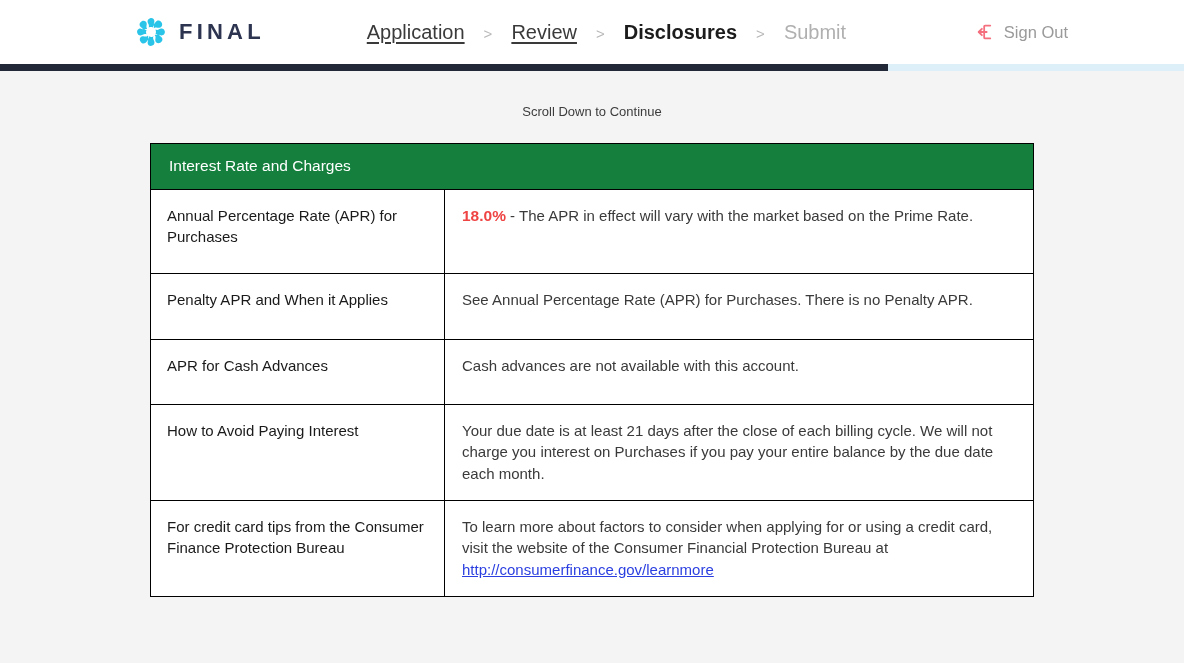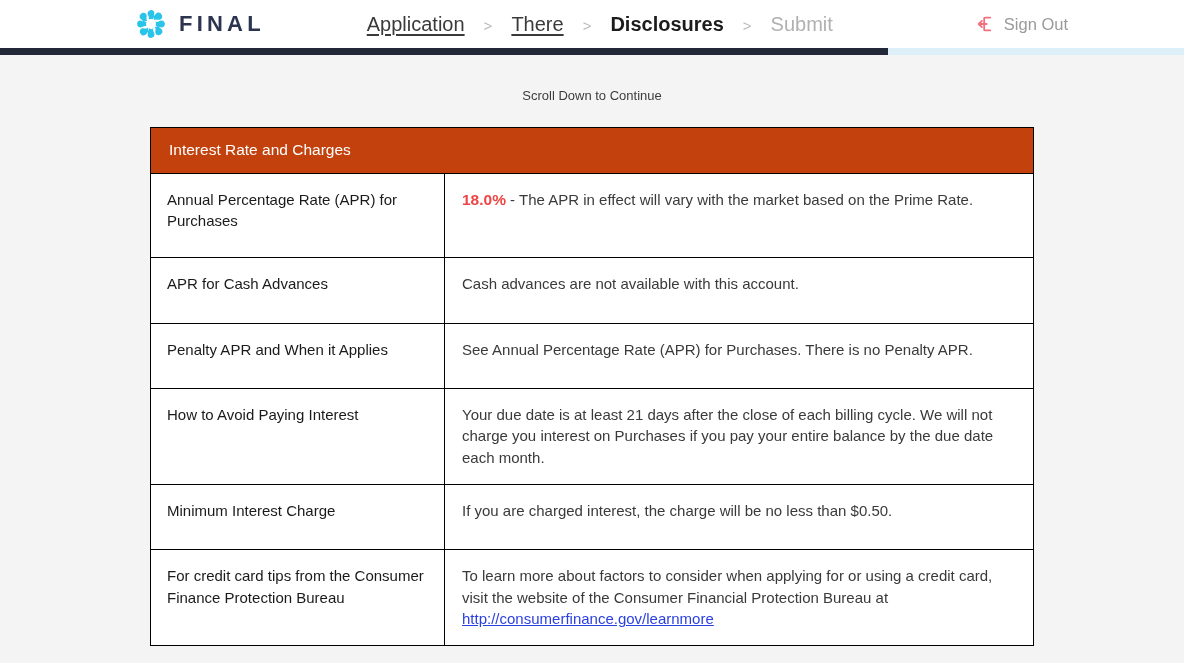--- a/index.html
+++ b/index.html
@@ -13,21 +13,21 @@
   body {
     background: #f4f4f5;
     font-family: "Liberation Sans", sans-serif;
     color: #2b2b2b;
     -webkit-font-smoothing: antialiased;
   }
 
   
   .header {
     position: relative;
-    height: 48px;
+    height: 64px;
     background: #ffffff;
     display: flex;
     align-items: center;
   }
 
   .brand {
     display: flex;
     align-items: center;
     margin-left: 136px;
     gap: 13px;
@@ -153,21 +153,21 @@
 
   .disclosure-table col.c1 { width: 294px; }
   .disclosure-table col.c2 { width: auto; }
 
   .disclosure-table td {
     border: 1px solid #000;
     vertical-align: top;
   }
 
   .sec-head td {
-    background: #c2410c;
+    background: #15803d;
     color: #ffffff;
     font-size: 15.5px;
     padding: 13px 18px 14px;
     border-color: #000;
   }
 
   .row td {
     padding: 15px 16px 16px;
     font-size: 15px;
     line-height: 1.42;
@@ -217,21 +217,21 @@
           <path d="M25.9 27.4c-2.3 1.3-5 .1-5.3-2.4-.2-1.8.6-3.2.1-4.6-.3-.8-.9-1.3-.9-1.3s1.4.2 2.6-.4c1.1-.6 1.8-1.6 1.8-1.6s-.1.9.3 1.8c.6 1.4 2.3 1.8 3.2 3.2 1.1 1.8.3 3.7-.9 4.6z"></path>
         </g>
       </svg>
     </span>
     <span class="brand-word">FINAL</span>
   </div>
 
   <nav class="breadcrumb">
     <span class="crumb done">Application</span>
     <span class="crumb-sep">&gt;</span>
-    <span class="crumb done">There</span>
+    <span class="crumb done">Review</span>
     <span class="crumb-sep">&gt;</span>
     <span class="crumb active">Disclosures</span>
     <span class="crumb-sep">&gt;</span>
     <span class="crumb todo">Submit</span>
   </nav>
 
   <div class="signout">
     <span>
       <svg class="signout-icon" viewBox="0 0 20 20" xmlns="http://www.w3.org/2000/svg" fill="none" stroke="#f4707f" stroke-width="1.9" stroke-linecap="round" stroke-linejoin="round">
         <path d="M15 3.2h-5.4a1 1 0 0 0-1 1v11.6a1 1 0 0 0 1 1H15"></path>
@@ -264,38 +264,34 @@
         </tr>
 
         <tr class="row tall">
           <td class="label">Annual Percentage Rate (APR) for Purchases</td>
           <td class="value">
             <span class="apr-strong">18.0%</span><span> - The APR in effect will vary with the market based on the Prime Rate.</span>
           </td>
         </tr>
 
         <tr class="row short">
+          <td class="label">Penalty APR and When it Applies</td>
+          <td class="value">See Annual Percentage Rate (APR) for Purchases. There is no Penalty APR.</td>
+        </tr>
+
+        <tr class="row short">
           <td class="label">APR for Cash Advances</td>
           <td class="value">Cash advances are not available with this account.</td>
-        </tr>
-
-        <tr class="row short">
-          <td class="label">Penalty APR and When it Applies</td>
-          <td class="value">See Annual Percentage Rate (APR) for Purchases. There is no Penalty APR.</td>
         </tr>
 
         <tr class="row">
           <td class="label">How to Avoid Paying Interest</td>
           <td class="value">Your due date is at least 21 days after the close of each billing cycle. We will not charge you interest on Purchases if you pay your entire balance by the due date each month.</td>
         </tr>
 
-        <tr class="row short">
-          <td class="label">Minimum Interest Charge</td>
-          <td class="value">If you are charged interest, the charge will be no less than $0.50.</td>
-        </tr>
 
         <tr class="row">
           <td class="label">For credit card tips from the Consumer Finance Protection Bureau</td>
           <td class="value">
             <span>To learn more about factors to consider when applying for or using a credit card, visit the website of the Consumer Financial Protection Bureau at </span><a class="ext-link">http://consumerfinance.gov/learnmore</a>
           </td>
         </tr>
 
       </tbody>
     </table>

